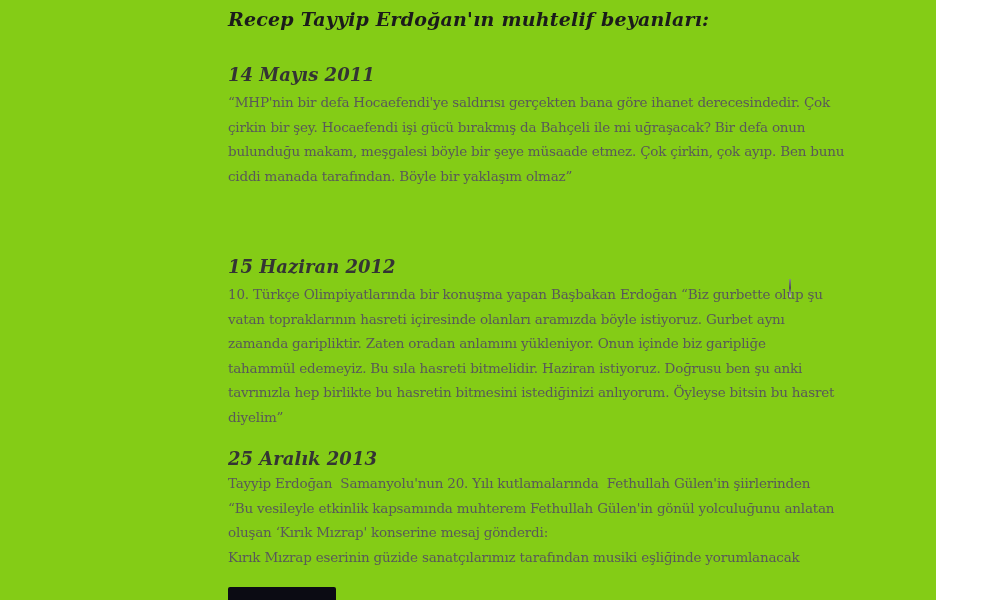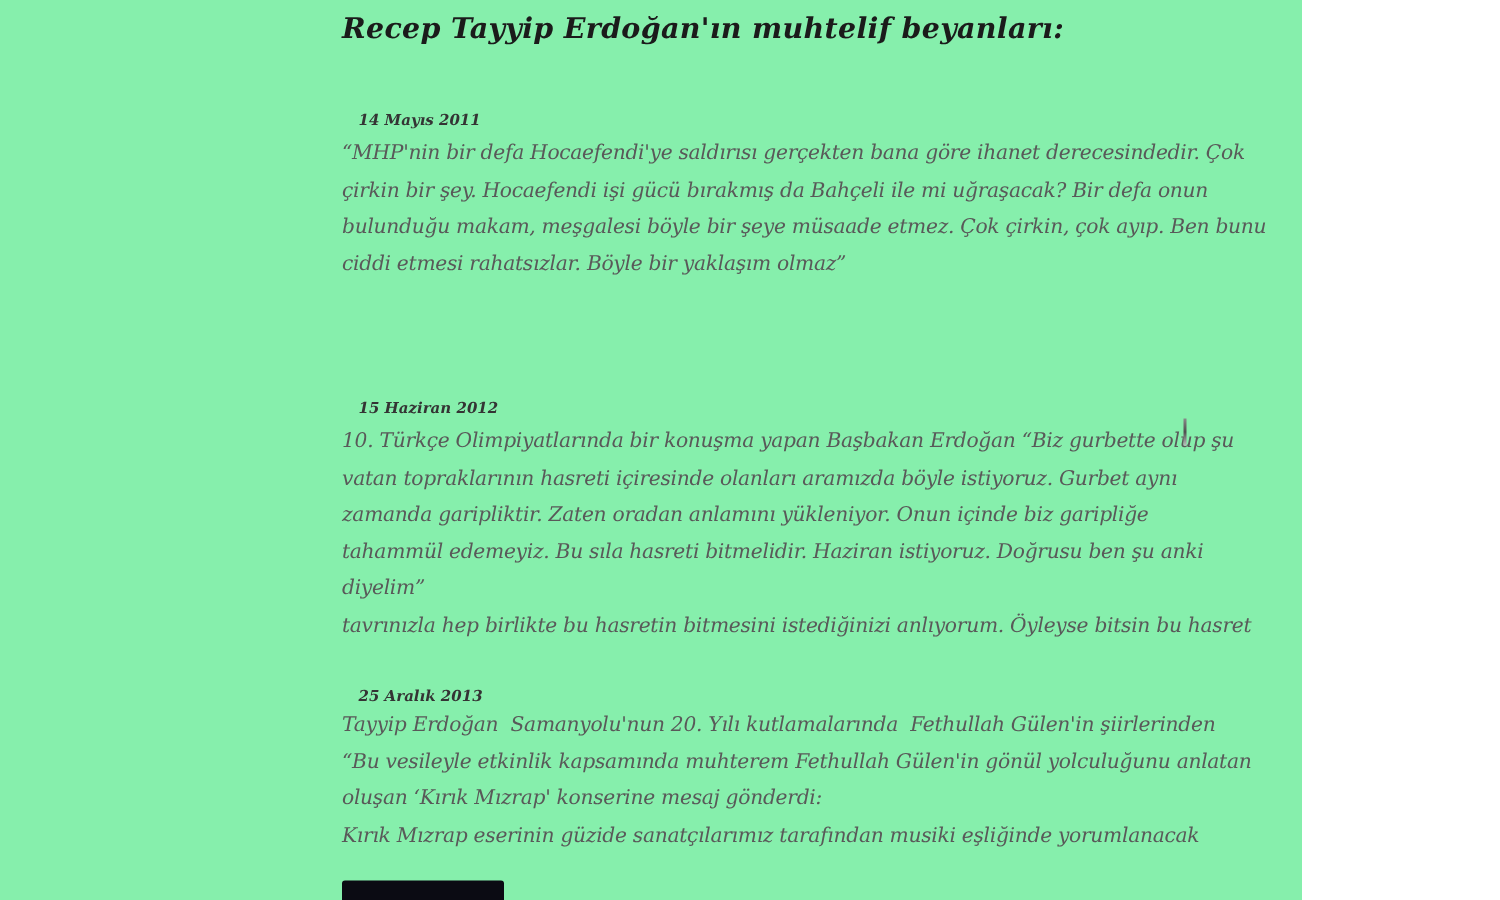--- a/index.html
+++ b/index.html
@@ -1,35 +1,35 @@
 <!DOCTYPE html>
 <html><head>
 <meta charset="utf-8">
 <style>
   html,body{margin:0;padding:0;background:#ffffff;}
   .page{
     position:relative;
-    width:868px;height:600px;
-    background:#86efac;
+    width:936px;height:600px;
+    background:#84cc16;
     overflow:hidden;
     font-family:"DejaVu Serif","Liberation Serif",serif;
   }
   .doc-title{
     position:absolute;left:228px;top:8px;margin:0;
     font-size:19px;font-style:italic;font-weight:700;
     color:#1b1b1b;letter-spacing:.2px;white-space:pre;
   }
   .sec-date{
-    position:absolute;left:228px;margin:11px;
-    font-size:10px;font-style:italic;font-weight:700;
+    position:absolute;left:228px;margin:0;
+    font-size:18px;font-style:italic;font-weight:700;
     color:#343434;white-space:pre;
   }
   .para{
     position:absolute;left:228px;
-    font-size:13.5px;font-style:italic;font-weight:400;
+    font-size:13.5px;font-weight:400;
     color:#595959;letter-spacing:-0.2px;
   }
   .para .tline{height:24.5px;line-height:24.5px;white-space:pre;}
   #sec1-date{top:64px;}  #sec1-para{top:90px;}
   #sec2-date{top:256px;} #sec2-para{top:282px;}
   #sec3-date{top:448px;} #sec3-para{top:471px;}
   .cutoff-bar{
     position:absolute;left:228px;top:587px;
     width:108px;height:13px;
     border-radius:2px 2px 0 0;
@@ -45,31 +45,31 @@
 
 <div class="page">
 
   <h1 class="doc-title">Recep Tayyip Erdoğan'ın muhtelif beyanları:</h1>
 
   <h2 class="sec-date" id="sec1-date">14 Mayıs 2011</h2>
   <div class="para" id="sec1-para">
       <div class="tline">“MHP'nin bir defa Hocaefendi'ye saldırısı gerçekten bana göre ihanet derecesindedir. Çok</div>
       <div class="tline">çirkin bir şey. Hocaefendi işi gücü bırakmış da Bahçeli ile mi uğraşacak? Bir defa onun</div>
       <div class="tline">bulunduğu makam, meşgalesi böyle bir şeye müsaade etmez. Çok çirkin, çok ayıp. Ben bunu</div>
-      <div class="tline">ciddi etmesi rahatsızlar. Böyle bir yaklaşım olmaz”</div>
+      <div class="tline">ciddi manada tarafından. Böyle bir yaklaşım olmaz”</div>
     </div>
 
   <h2 class="sec-date" id="sec2-date">15 Haziran 2012</h2>
   <div class="para" id="sec2-para">
       <div class="tline">10. Türkçe Olimpiyatlarında bir konuşma yapan Başbakan Erdoğan “Biz gurbette olup şu</div>
       <div class="tline">vatan topraklarının hasreti içiresinde olanları aramızda böyle istiyoruz. Gurbet aynı</div>
       <div class="tline">zamanda garipliktir. Zaten oradan anlamını yükleniyor. Onun içinde biz garipliğe</div>
       <div class="tline">tahammül edemeyiz. Bu sıla hasreti bitmelidir. Haziran istiyoruz. Doğrusu ben şu anki</div>
+      <div class="tline">tavrınızla hep birlikte bu hasretin bitmesini istediğinizi anlıyorum. Öyleyse bitsin bu hasret</div>
       <div class="tline">diyelim”</div>
-      <div class="tline">tavrınızla hep birlikte bu hasretin bitmesini istediğinizi anlıyorum. Öyleyse bitsin bu hasret</div>
     </div>
 
   <h2 class="sec-date" id="sec3-date">25 Aralık 2013</h2>
   <div class="para" id="sec3-para">
       <div class="tline">Tayyip Erdoğan  Samanyolu'nun 20. Yılı kutlamalarında  Fethullah Gülen'in şiirlerinden</div>
       <div class="tline">“Bu vesileyle etkinlik kapsamında muhterem Fethullah Gülen'in gönül yolculuğunu anlatan</div>
       <div class="tline">oluşan ‘Kırık Mızrap' konserine mesaj gönderdi:</div>
       <div class="tline">Kırık Mızrap eserinin güzide sanatçılarımız tarafından musiki eşliğinde yorumlanacak</div>
     </div>
 

